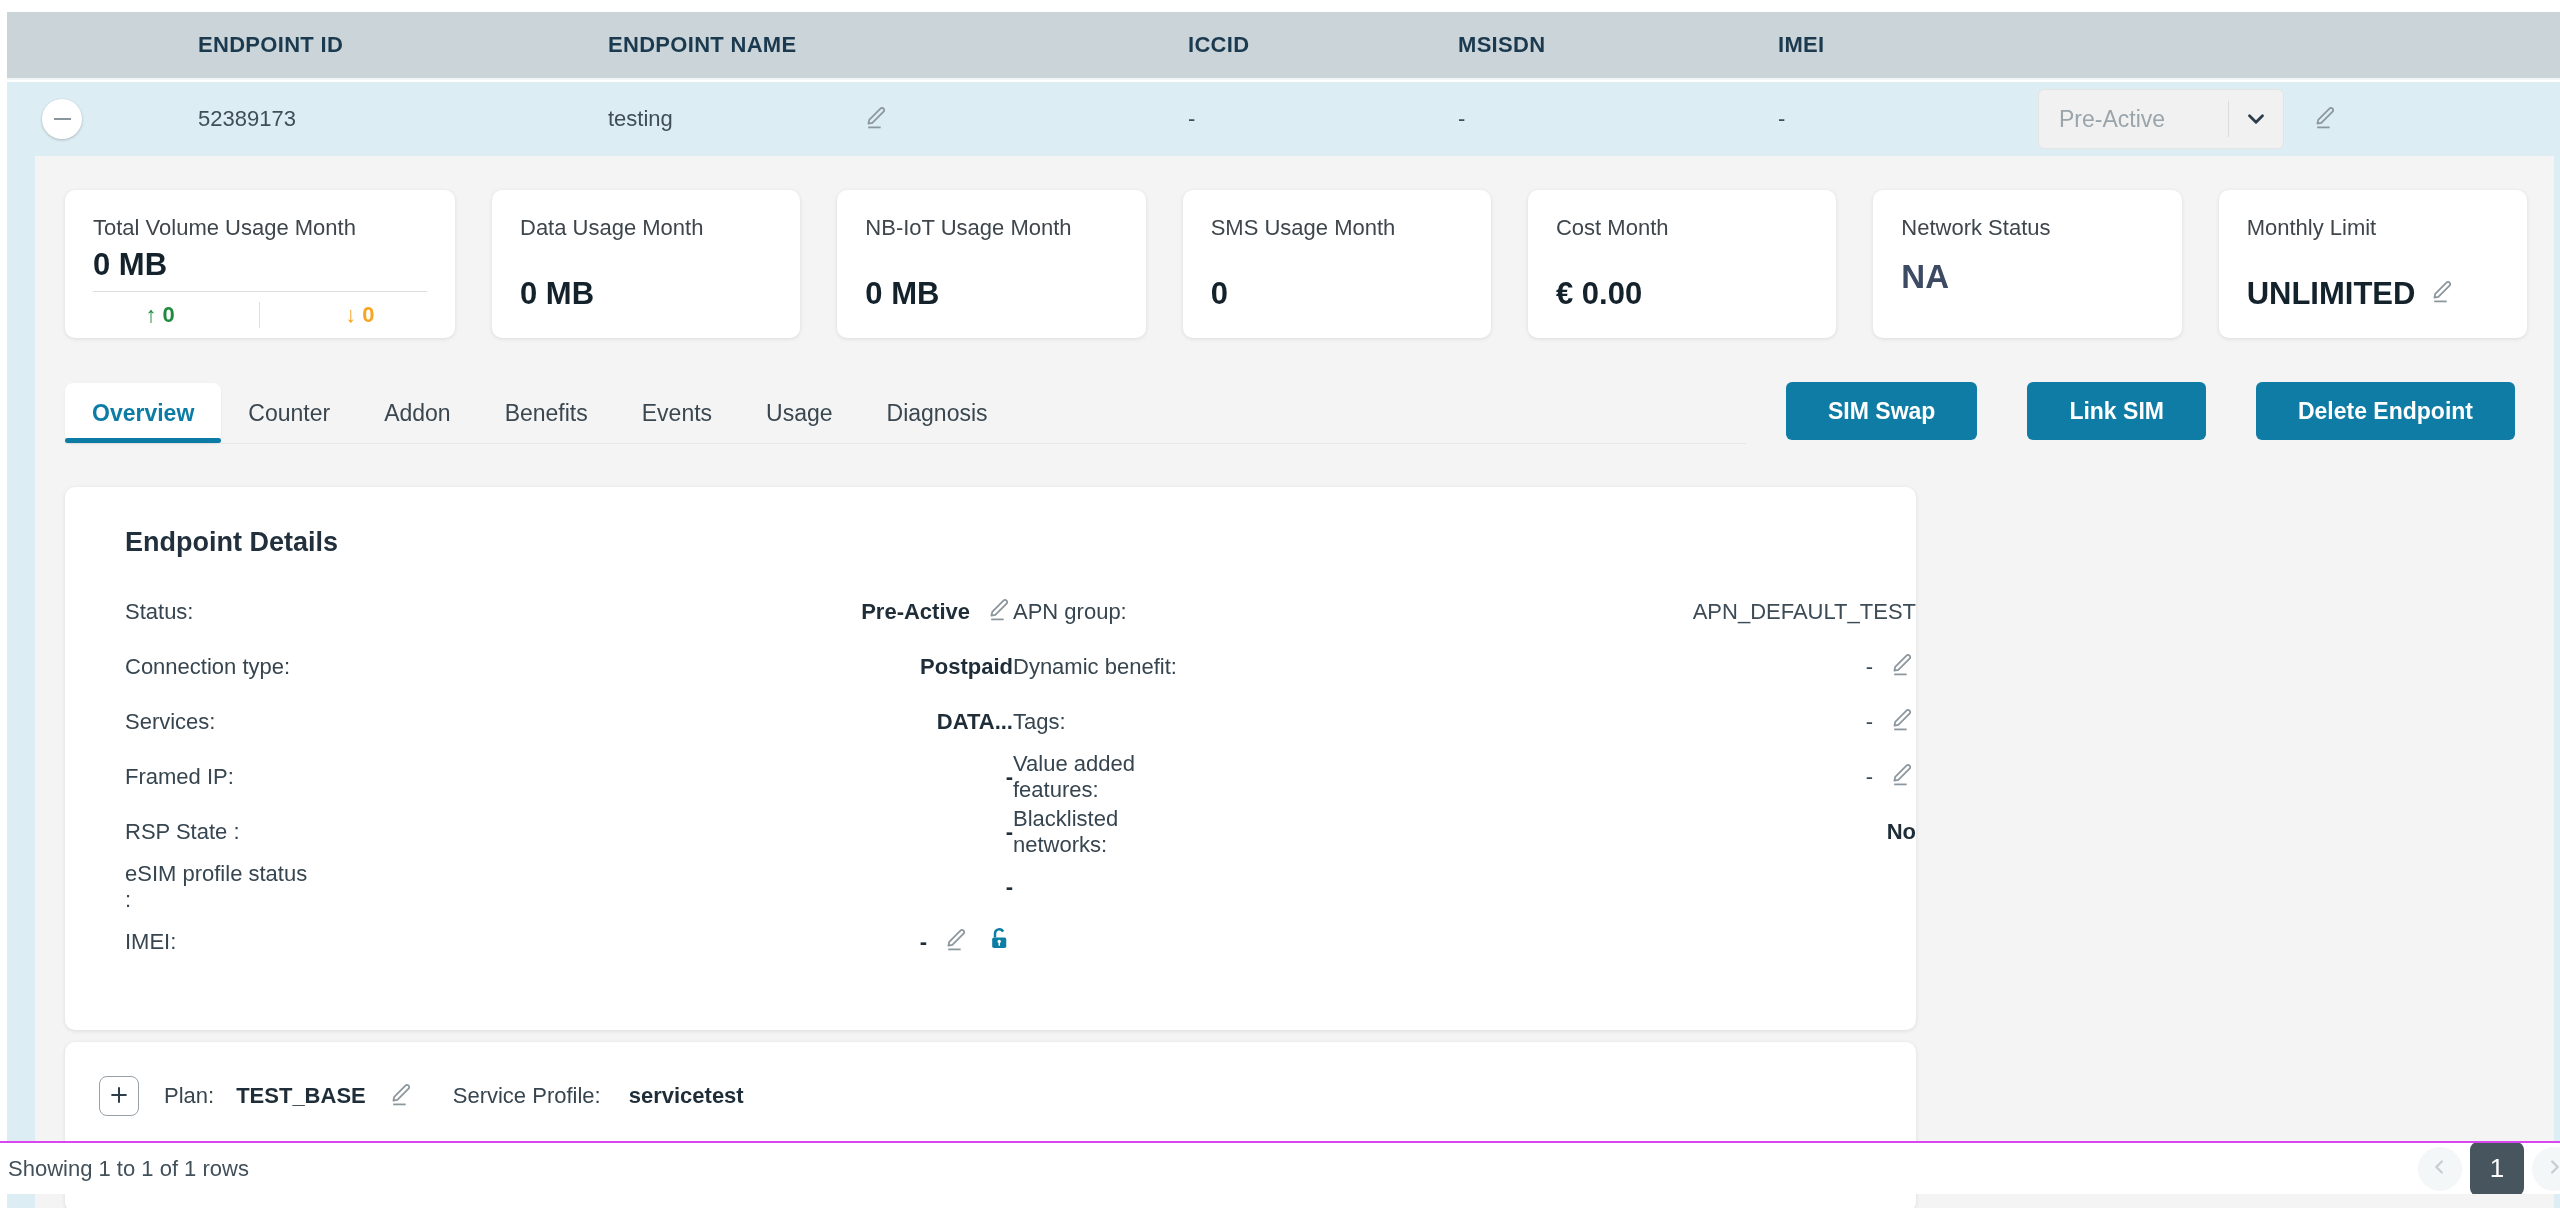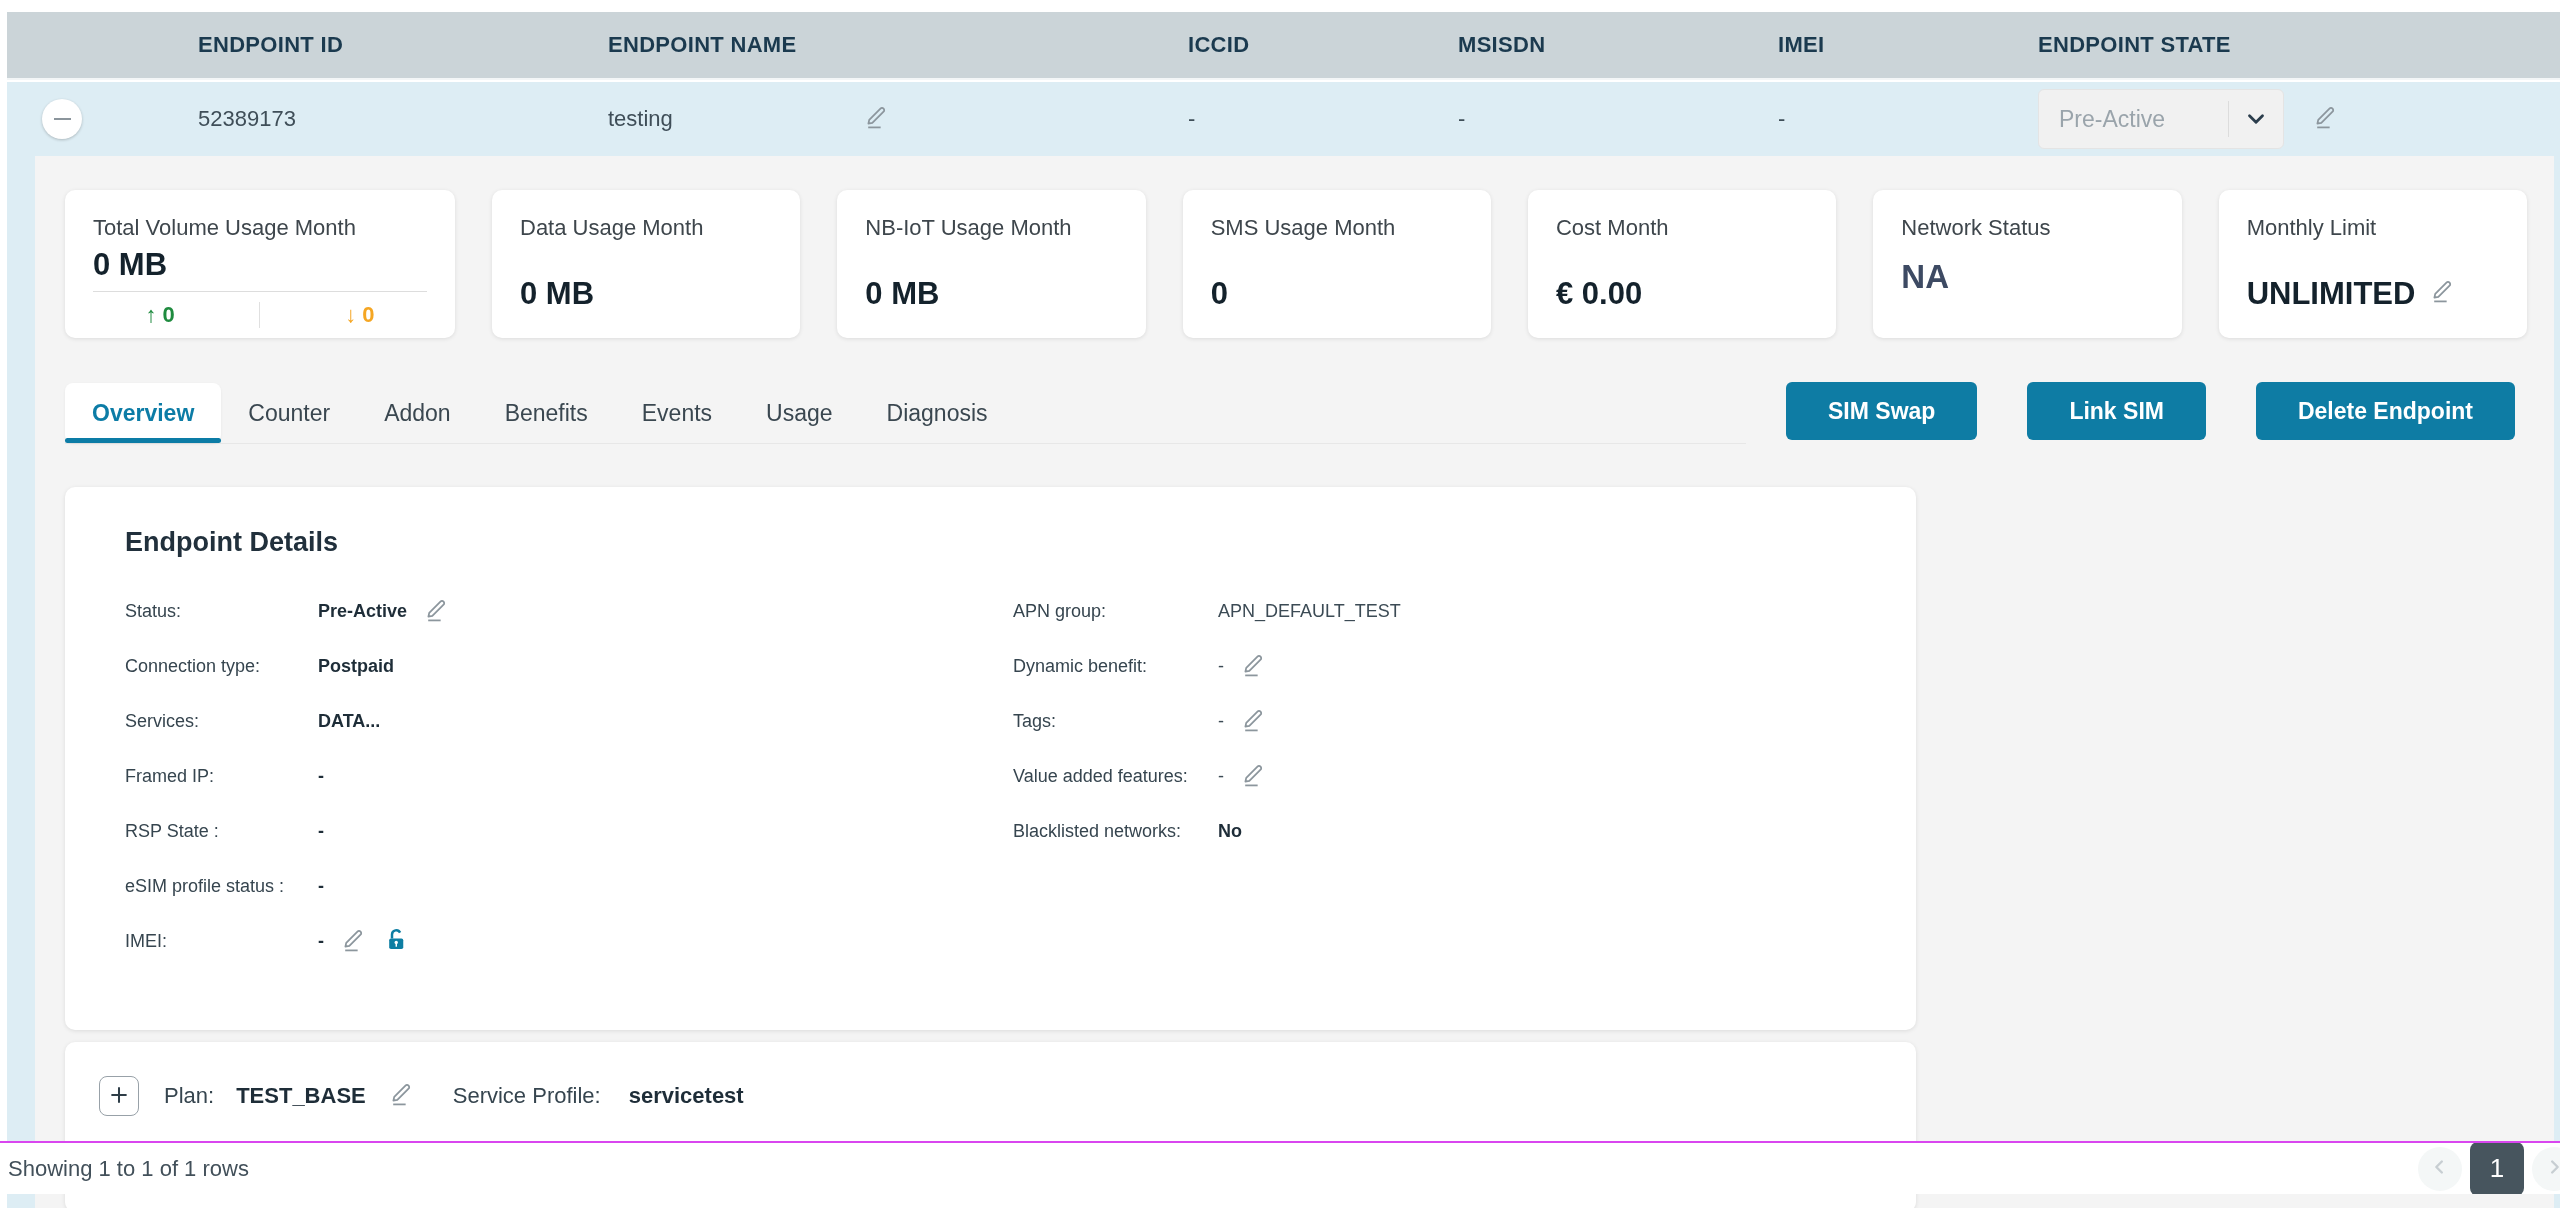--- a/index.html
+++ b/index.html
@@ -49,21 +49,21 @@
   .tab.active::after { content:""; position:absolute; left:0; right:0; bottom:0; height:5px; background:#0c7ca6; border-radius:4px; }
   .actions { display:flex; gap:50px; margin-left:40px; }
   .btn { height:58px; padding:0 42px; background:#0e7ca4; color:#fff; font-size:23px; font-weight:bold; border:none; border-radius:6px; cursor:pointer; font-family:"Liberation Sans", sans-serif; }
 
   
   .details-card { margin-top:43px; width:1851px; height:543px; background:#fff; border-radius:10px; box-shadow:0 1px 4px rgba(0,0,0,.10); padding:40px 0 12px 60px; }
   .details-title { font-size:27px; font-weight:bold; color:#21303c; margin-bottom:26px; }
   .det-cols { display:flex; }
   .det-left { width:888px; }
   .det-right { flex:1; }
-  .det-row { height:55px; display:flex; align-items:center; font-size:18px; }
+  .det-row { height:55px; display:flex; align-items:center; font-size:22px;justify-content:space-between; }
   .det-label { color:#36454f; width:193px; flex:none; }
   .det-right .det-label { width:205px; }
   .det-value { color:#1e2d38; font-weight:bold; display:flex; align-items:center; gap:16px; }
   .det-value.regular { font-weight:normal; color:#3c4b55; }
 
   
   .plan-card { margin-top:12px; width:1851px; height:170px; background:#fff; border-radius:10px; box-shadow:0 1px 4px rgba(0,0,0,.10); padding:34px 0 0 34px; }
   .plan-row { display:flex; align-items:center; font-size:22px; color:#36454f; }
   .plus-btn { width:40px; height:40px; background:#fff; border:1.5px solid #98a1a8; border-radius:8px; display:flex; align-items:center; justify-content:center; cursor:pointer; margin-right:25px; }
   .plan-label { margin-right:22px; }
@@ -82,21 +82,20 @@
 
 <div class="page">
 
   <div class="tbl-header tbl-grid">
     <div class="cell"></div>
     <div class="cell">ENDPOINT ID</div>
     <div class="cell">ENDPOINT NAME</div>
     <div class="cell">ICCID</div>
     <div class="cell">MSISDN</div>
     <div class="cell">IMEI</div>
-    <div class="cell">ENDPOINT STATE</div>
   </div>
 
   <div class="tbl-row tbl-grid">
     <div class="cell expander-cell">
       <button class="minus-btn">
         <span class="minus-bar"></span>
       </button>
     </div>
     <div class="cell">52389173</div>
     <div class="cell">

